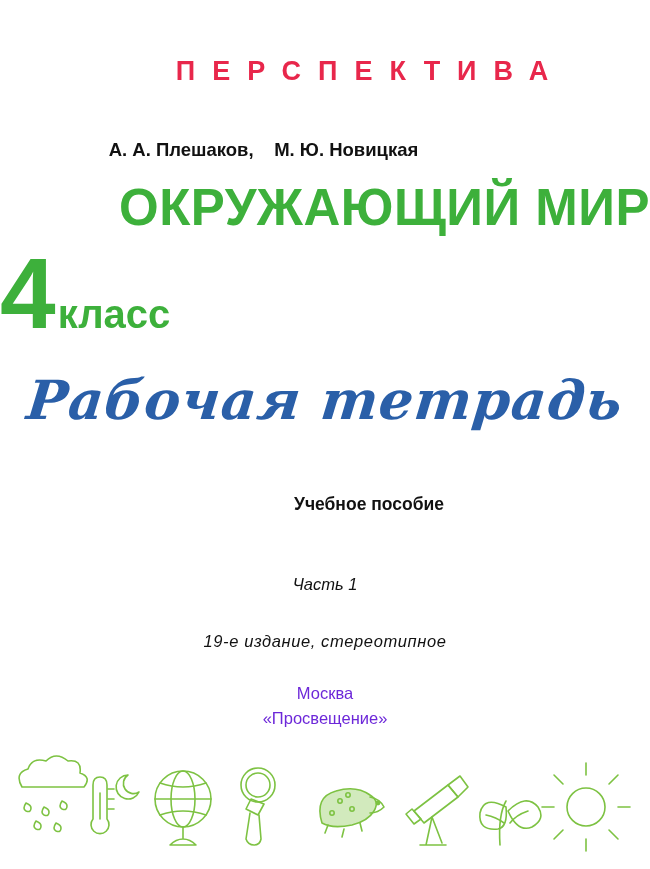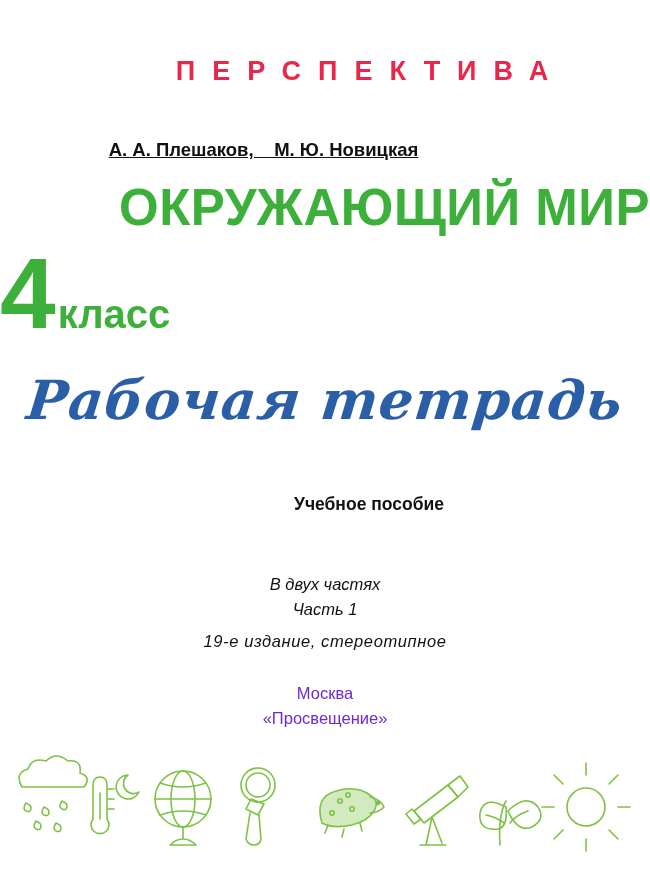--- a/index.html
+++ b/index.html
@@ -42,21 +42,20 @@
   .authors {
     position: absolute;
     top: 139px;
     left: 0;
     width: 527px;
     text-align: center;
     font-size: 18.5px;
     font-weight: bold;
     color: #111111;
     white-space: pre;
-    text-decoration: underline;
   }
 
   
   .title {
     position: absolute;
     top: 178px;
     left: 0;
     width: 650px;
     text-align: right;
     font-size: 51px;
@@ -176,21 +175,20 @@
 
   <div class="grade-wrap">
     <span class="grade-num">4</span><span class="grade-word">класс</span>
   </div>
 
   <div class="script">Рабочая тетрадь</div>
 
   <div class="subtitle">Учебное пособие</div>
 
   <div class="parts">
-    <div>В двух частях</div>
     <div>Часть 1</div>
   </div>
 
   <div class="edition">19-е издание, стереотипное</div>
 
   <div class="imprint">
     <div>Москва</div>
     <div>«Просвещение»</div>
   </div>
 

